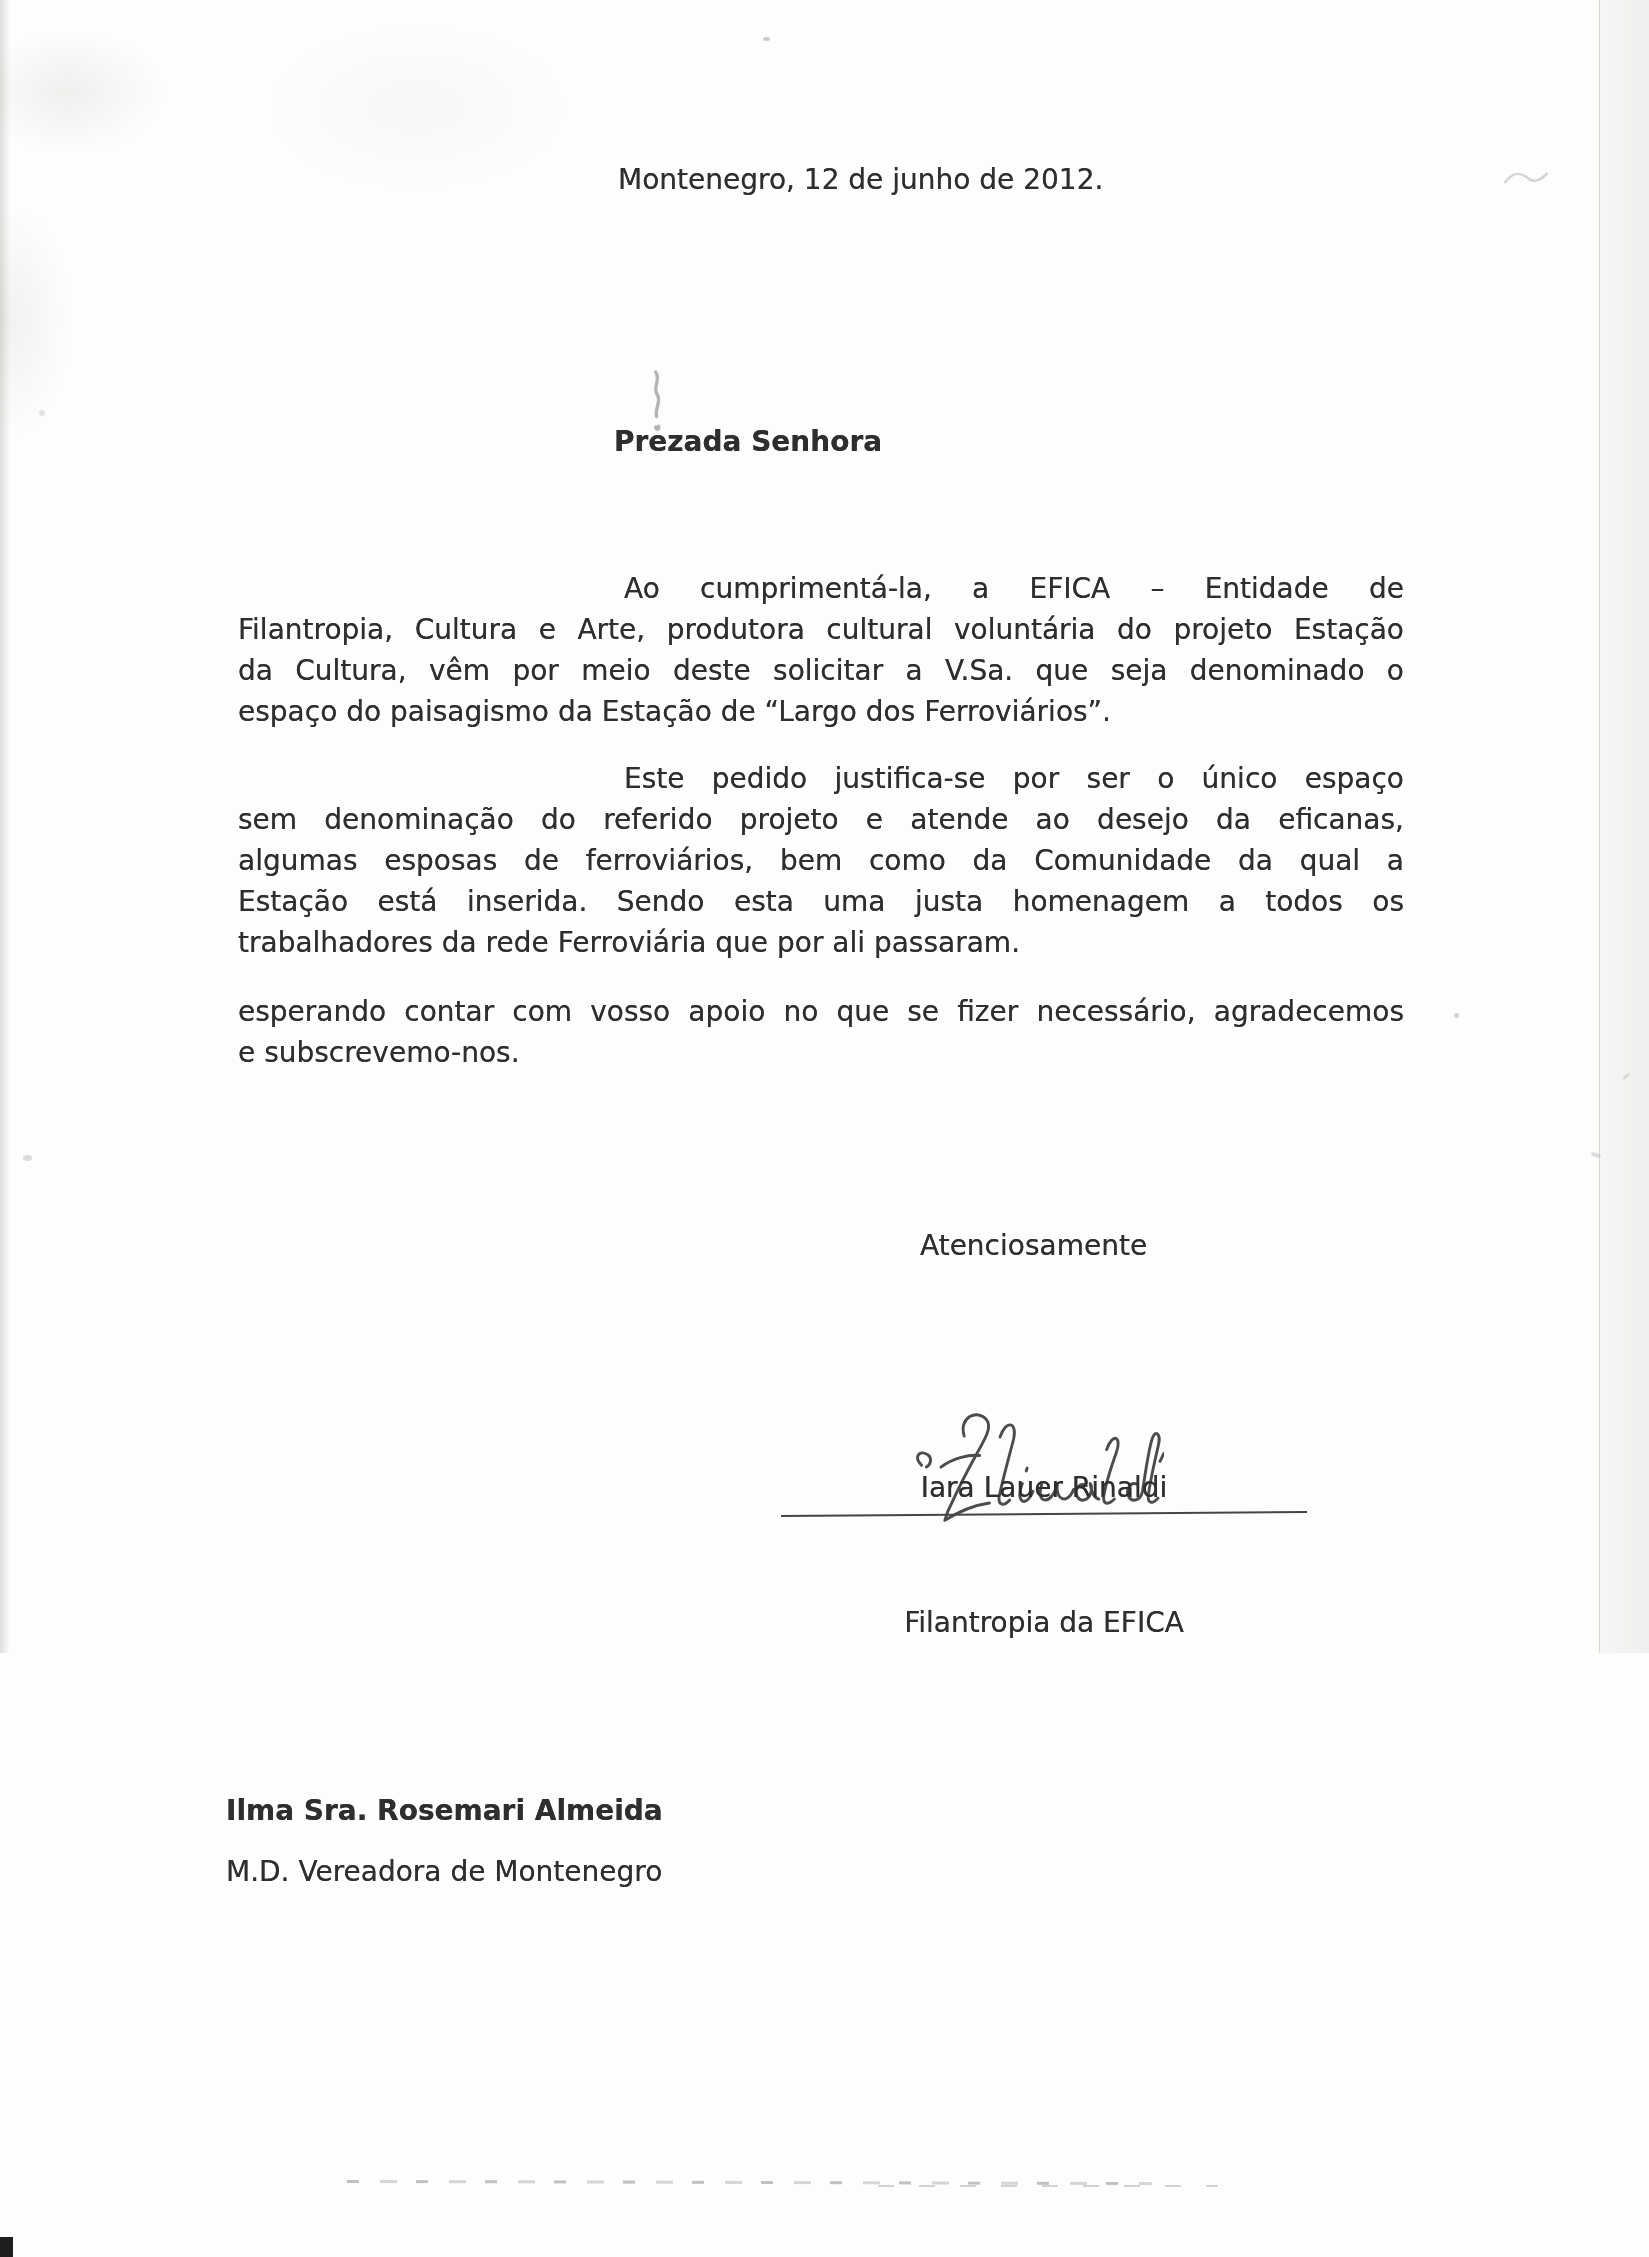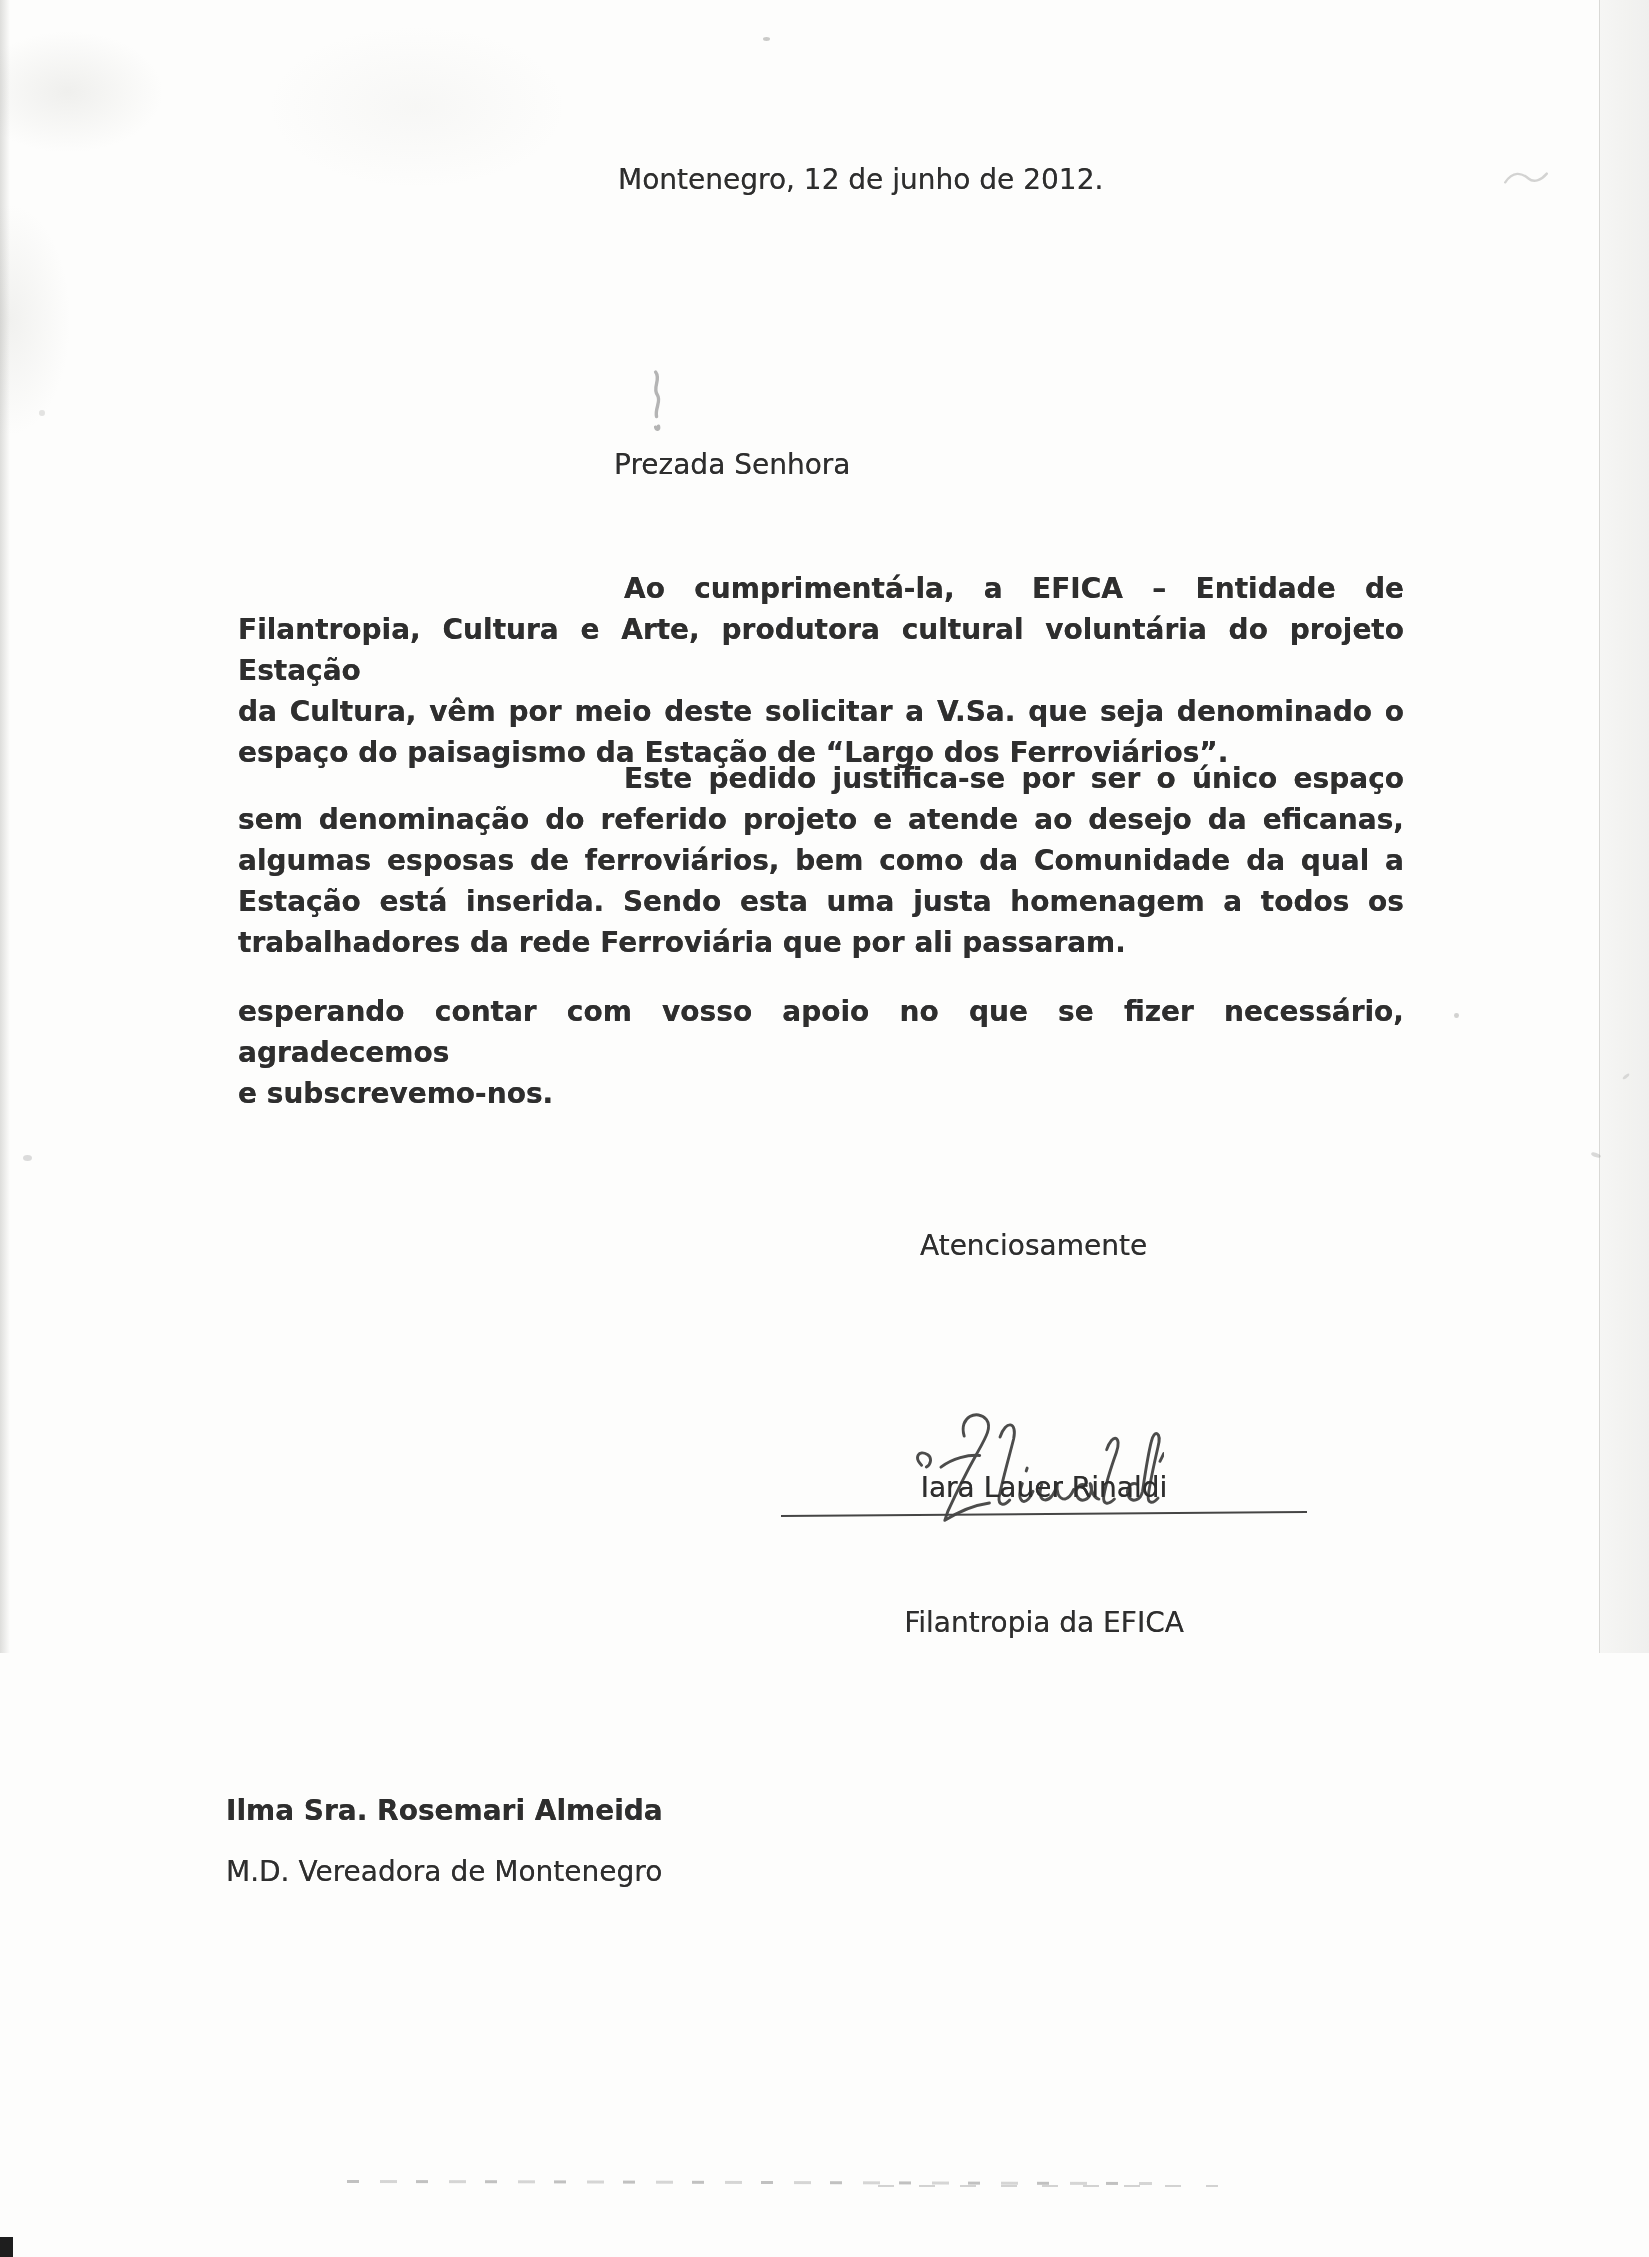--- a/index.html
+++ b/index.html
@@ -41,21 +41,21 @@
     letter-spacing: 0px;
     color: #2e2e2e;
     text-shadow: 0 0 0.6px rgba(55,55,55,0.85);
     white-space: nowrap;
   }
   .para {
     position: absolute; left: 238px; width: 1166px;
     font-size: 28px; line-height: 41px; color: #2e2e2e;
     text-shadow: 0 0 0.6px rgba(55,55,55,0.85);
   }
-  .line { text-align: justify; text-align-last: justify; font-weight: bold; }
+  .line { text-align: justify; text-align-last: justify; }
   .line.first { padding-left: 386px; }
   .line.last  { text-align: left; text-align-last: left; }
   .sig-rule {
     position: absolute; left: 781px; top: 1513px; width: 526px; height: 1.9px;
     background: #454545; transform: rotate(-0.45deg);
   }
   .sig-svg { position: absolute; left: 902px; top: 1407px; }
   .center-col { text-align: center; white-space: nowrap; }
   
   .speck { position: absolute; border-radius: 50%; pointer-events: none; }
@@ -80,21 +80,21 @@
 </head>
 <body>
 
 <div id="page">
   <div id="paper-texture"></div>
   <div class="edge-left"></div>
   <div class="edge-right"></div>
 
   <div class="txt" style="left:618px; top:159px;">Montenegro, 12 de junho de 2012.</div>
 
-  <div class="txt" style="left:614px; top:444px;">Prezada Senhora</div>
+  <div class="txt" style="left:614px; top:421px;font-weight:bold;">Prezada Senhora</div>
 
   <div class="para" style="top:568px;">
     <div class="line first">Ao cumprimentá-la, a EFICA – Entidade de</div>
     <div class="line">Filantropia, Cultura e Arte, produtora cultural voluntária do projeto Estação</div>
     <div class="line">da Cultura, vêm por meio deste solicitar a V.Sa. que seja denominado o</div>
     <div class="line last">espaço do paisagismo da Estação de “Largo dos Ferroviários”.</div>
   </div>
 
   <div class="para" style="top:758px;">
     <div class="line first">Este pedido justifica-se por ser o único espaço</div>

